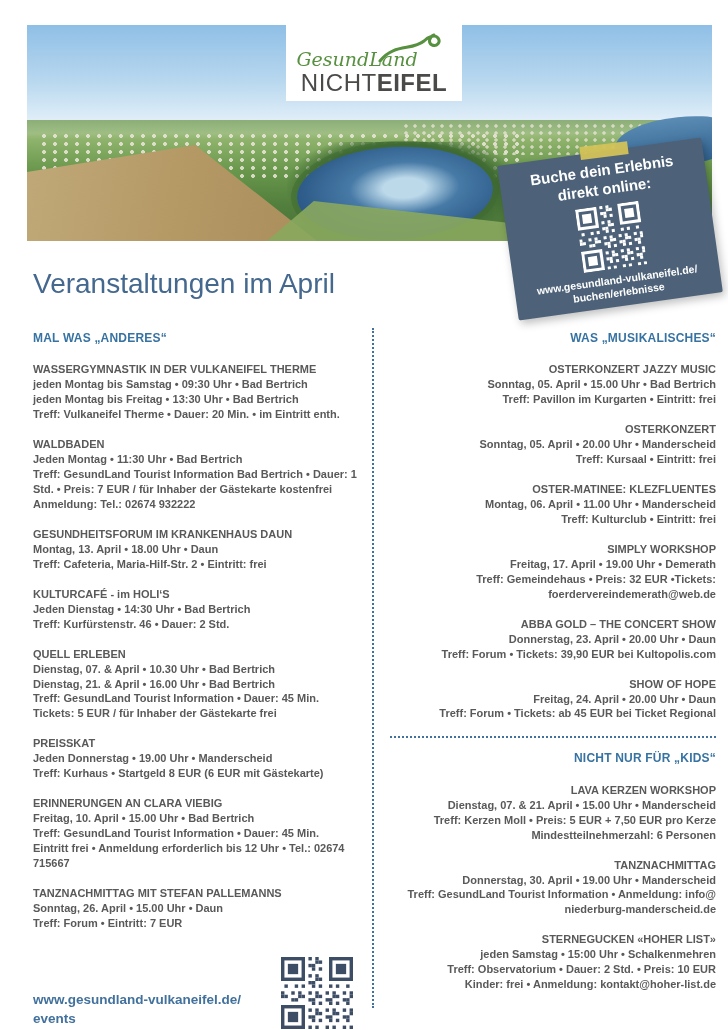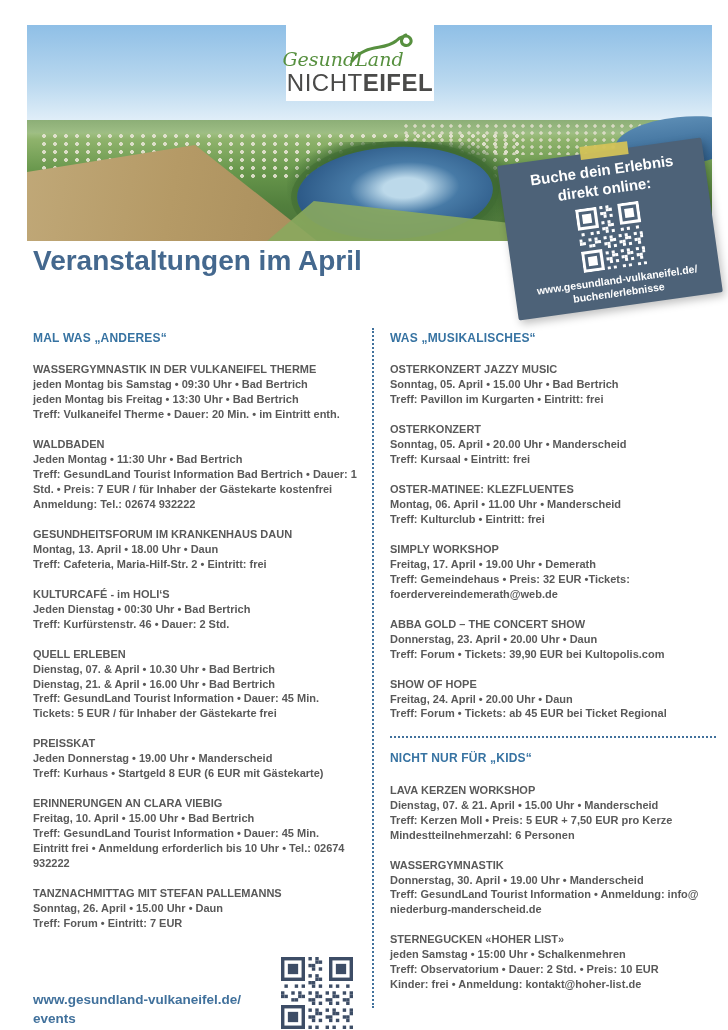--- a/index.html
+++ b/index.html
@@ -29,21 +29,21 @@
   .lake2{position:absolute;left:588px;top:92px;width:130px;height:48px;border-radius:50%;
         transform:rotate(-6deg);
         background:linear-gradient(180deg,#5b8cb4,#30618f);}
   .field{position:absolute;left:0;bottom:0;width:290px;height:96px;
          background:linear-gradient(100deg,#c0a878 0%,#b59a66 50%,#a98e5c 100%);
          clip-path:polygon(0 28%,58% 0,100% 100%,0 100%);}
   .field2{position:absolute;left:240px;bottom:0;width:260px;height:40px;
          background:#8aa95e;clip-path:polygon(0 100%,18% 0,100% 60%,100% 100%);opacity:.9;}
 
   
-  .logo-box{position:absolute;left:286px;top:25px;width:148px;height:76px;background:#fff;
+  .logo-box{position:absolute;left:286px;top:25px;width:176px;height:76px;background:#fff;
             display:flex;flex-direction:column;align-items:center;justify-content:flex-end;
             padding-bottom:6px;box-sizing:border-box;}
   .logo-script{font-family:"DejaVu Serif",serif;font-style:italic;color:#57903f;
                font-size:19px;line-height:1;margin-right:34px;margin-bottom:0px;}
   .logo-swoosh{position:absolute;right:18px;top:6px;}
   .logo-word{font-size:24px;line-height:1;color:#4a4a49;letter-spacing:.5px;margin-top:2px;}
   .logo-word .light{font-weight:400;}
   .logo-word .bold{font-weight:700;}
 
   
@@ -51,26 +51,26 @@
         transform:rotate(-8deg);border-radius:2px;box-shadow:2px 4px 8px rgba(0,0,0,.25);
         display:flex;flex-direction:column;align-items:center;color:#fff;z-index:5;
         padding-top:10px;box-sizing:border-box;}
   .tape{position:absolute;left:84px;top:-7px;width:48px;height:13px;background:#d3c258;
         opacity:.95;transform:rotate(1deg);}
   .card-h{font-weight:700;font-size:15px;line-height:1.25;text-align:center;}
   .card-qr{width:64px;height:64px;margin:6px 0 5px 0;}
   .card-url{font-weight:700;font-size:10.5px;line-height:1.3;text-align:center;}
 
   
-  .page-title{position:absolute;left:33px;top:245px;font-size:28px;font-weight:700;color:#44688e;}
+  .page-title{position:absolute;left:33px;top:268px;font-size:28px;font-weight:400;color:#44688e;}
 
   
   .col{position:absolute;top:330px;font-size:11px;line-height:1.36;}
   .col-left{left:33px;width:324px;}
-  .col-right{left:390px;width:326px;}
+  .col-right{left:390px;width:326px;text-align:right;}
   .divider-v{position:absolute;left:372px;top:328px;height:680px;border-left:2px dotted #41719c;}
   .divider-h{border-top:2px dotted #41719c;margin:13px 0 12px 0;width:100%;}
 
   .sec-heading{color:#3773a2;font-weight:700;font-size:12px;letter-spacing:.2px;margin-bottom:16px;}
   .event{margin-bottom:15px;}
   .ev-title{font-weight:700;color:#595959;}
   .ev-date{font-weight:700;color:#595959;}
   .ev-detail{font-weight:700;color:#595959;}
 
   
@@ -243,21 +243,21 @@
             <div class="ev-date">Montag, 13. April • 18.00 Uhr • Daun</div>
           </div>
           <div>
             <div class="ev-detail">Treff: Cafeteria, Maria-Hilf-Str. 2 • Eintritt: frei</div>
           </div>
         </div>
 
         <div class="event">
           <div class="ev-title">KULTURCAFÉ  - im HOLI‘S</div>
           <div>
-            <div class="ev-date">Jeden Dienstag • 00:30 Uhr • Bad Bertrich</div>
+            <div class="ev-date">Jeden Dienstag • 14:30 Uhr • Bad Bertrich</div>
           </div>
           <div>
             <div class="ev-detail">Treff: Kurfürstenstr. 46 •  Dauer: 2 Std.</div>
           </div>
         </div>
 
         <div class="event">
           <div class="ev-title">QUELL ERLEBEN</div>
           <div>
             <div class="ev-date">Dienstag, 07. &amp; April • 10.30 Uhr • Bad Bertrich</div>
@@ -279,21 +279,21 @@
           </div>
         </div>
 
         <div class="event">
           <div class="ev-title">ERINNERUNGEN AN CLARA VIEBIG</div>
           <div>
             <div class="ev-date">Freitag, 10. April • 15.00 Uhr • Bad Bertrich</div>
           </div>
           <div>
             <div class="ev-detail">Treff: GesundLand Tourist Information • Dauer: 45 Min.</div>
-            <div class="ev-detail">Eintritt frei • Anmeldung erforderlich bis 10 Uhr • Tel.: 02674 932222</div>
+            <div class="ev-detail">Eintritt frei • Anmeldung erforderlich bis 12 Uhr • Tel.: 02674 715667</div>
           </div>
         </div>
 
         <div class="event">
           <div class="ev-title">TANZNACHMITTAG MIT STEFAN PALLEMANNS</div>
           <div>
             <div class="ev-date">Sonntag, 26. April • 15.00 Uhr • Daun</div>
           </div>
           <div>
             <div class="ev-detail">Treff: Forum • Eintritt: 7 EUR</div>
@@ -475,21 +475,21 @@
           <div>
             <div class="ev-date">Dienstag, 07. &amp; 21. April • 15.00 Uhr • Manderscheid</div>
           </div>
           <div>
             <div class="ev-detail">Treff: Kerzen Moll • Preis: 5 EUR + 7,50 EUR pro Kerze</div>
             <div class="ev-detail">Mindestteilnehmerzahl: 6 Personen</div>
           </div>
         </div>
 
         <div class="event">
-          <div class="ev-title">WASSERGYMNASTIK</div>
+          <div class="ev-title">TANZNACHMITTAG</div>
           <div>
             <div class="ev-date">Donnerstag, 30. April • 19.00 Uhr • Manderscheid</div>
           </div>
           <div>
             <div class="ev-detail">Treff: GesundLand Tourist Information  • Anmeldung: info@</div>
             <div class="ev-detail">niederburg-manderscheid.de</div>
           </div>
         </div>
 
         <div class="event">

